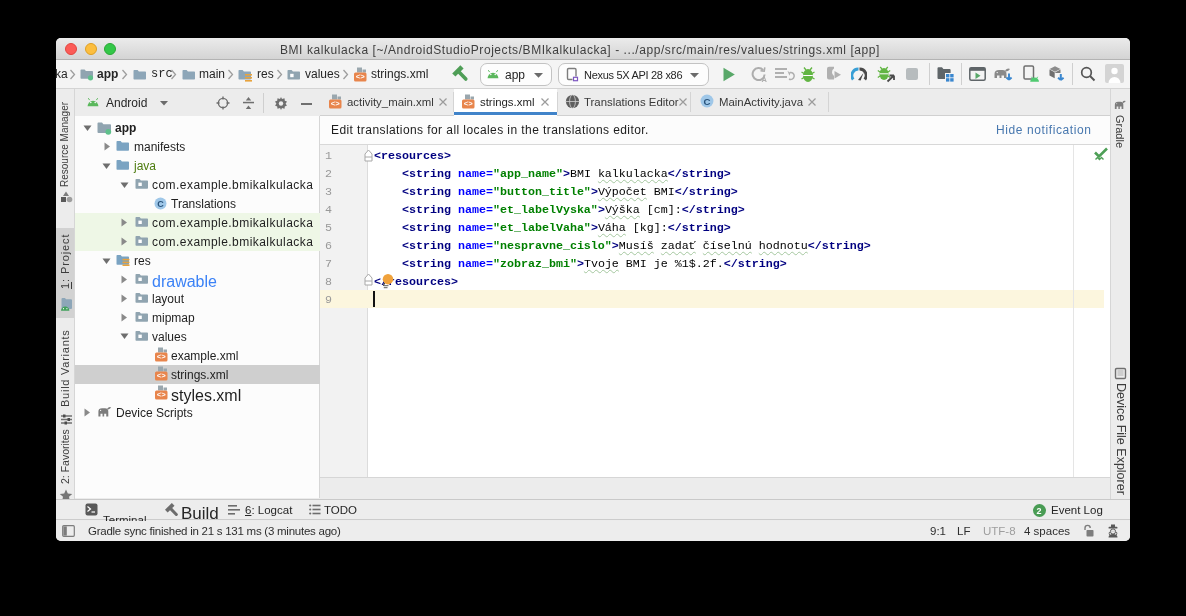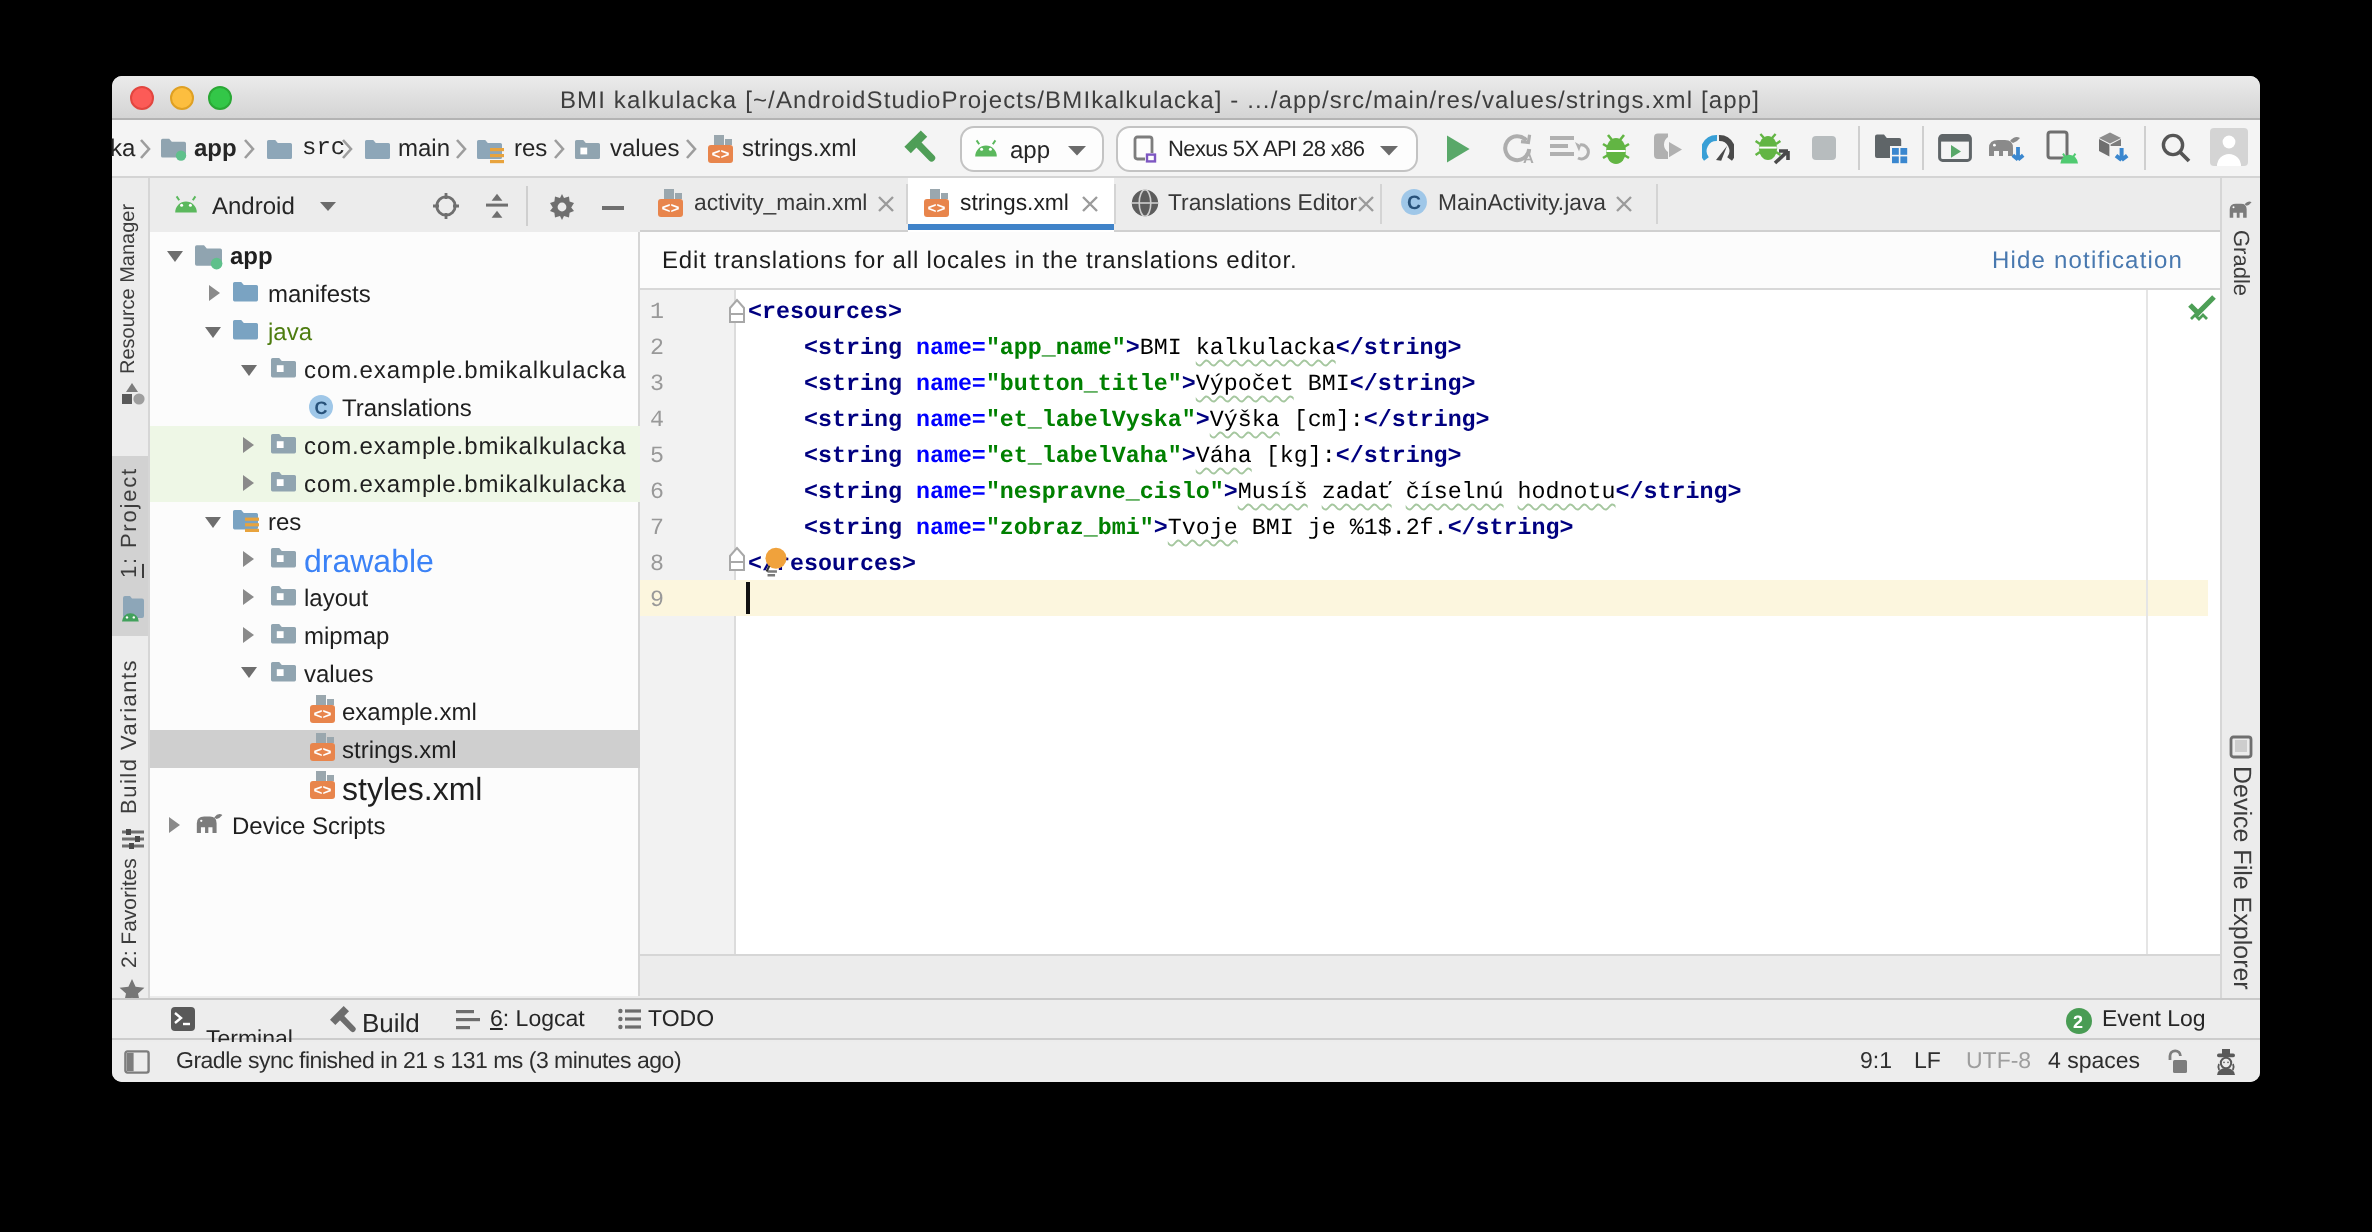--- a/index.html
+++ b/index.html
@@ -485,21 +485,21 @@
 <svg class="abs" style="left:85px; top:503px;" width="13" height="13" viewBox="0 0 13 13">
       <rect x="0.5" y="0.5" width="12" height="12" rx="2" fill="#595959"></rect>
       <path d="M2.5 3.5 L5.5 6 L2.5 8.5" stroke="#fff" stroke-width="1.2" fill="none"></path>
       <path d="M6.5 9 H10" stroke="#fff" stroke-width="1.2"></path>
     </svg>
 <div class="txt" style="left:103px; top:504px; font-size:11.5px; color:#262626;margin-top:10px;">Terminal</div>
 <svg class="abs" style="left:164px; top:502px;" width="15" height="15" viewBox="0 0 18 18">
       <path d="M9.4 1.2 L12.6 4.4 L4.4 12.6 L1.2 9.4 Z" fill="#6d6d6d"></path>
       <path d="M8 8 L14.8 15" stroke="#6d6d6d" stroke-width="3.6" stroke-linecap="round"></path>
     </svg>
-<div class="txt" style="left:181px; top:504px; font-size:13px; color:#262626;">Build</div>
+<div class="txt" style="left:181px; top:504px; font-size:17px; color:#262626;">Build</div>
 <svg class="abs" style="left:228px; top:505px;" width="13" height="10" viewBox="0 0 13 10">
       <rect x="0" y="0" width="9" height="1.6" fill="#6d6d6d"></rect>
       <rect x="0" y="4" width="12" height="1.6" fill="#6d6d6d"></rect>
       <rect x="0" y="8" width="7" height="1.6" fill="#6d6d6d"></rect>
     </svg>
 <div class="txt" style="left:245px; top:504px; font-size:11.5px; color:#262626;"><u>6</u>: Logcat</div>
 <svg class="abs" style="left:309px; top:504px;" width="12" height="11" viewBox="0 0 12 11">
       <circle cx="1.2" cy="1.5" r="1.1" fill="#6d6d6d"></circle>
       <circle cx="1.2" cy="5.5" r="1.1" fill="#6d6d6d"></circle>
       <circle cx="1.2" cy="9.5" r="1.1" fill="#6d6d6d"></circle>

